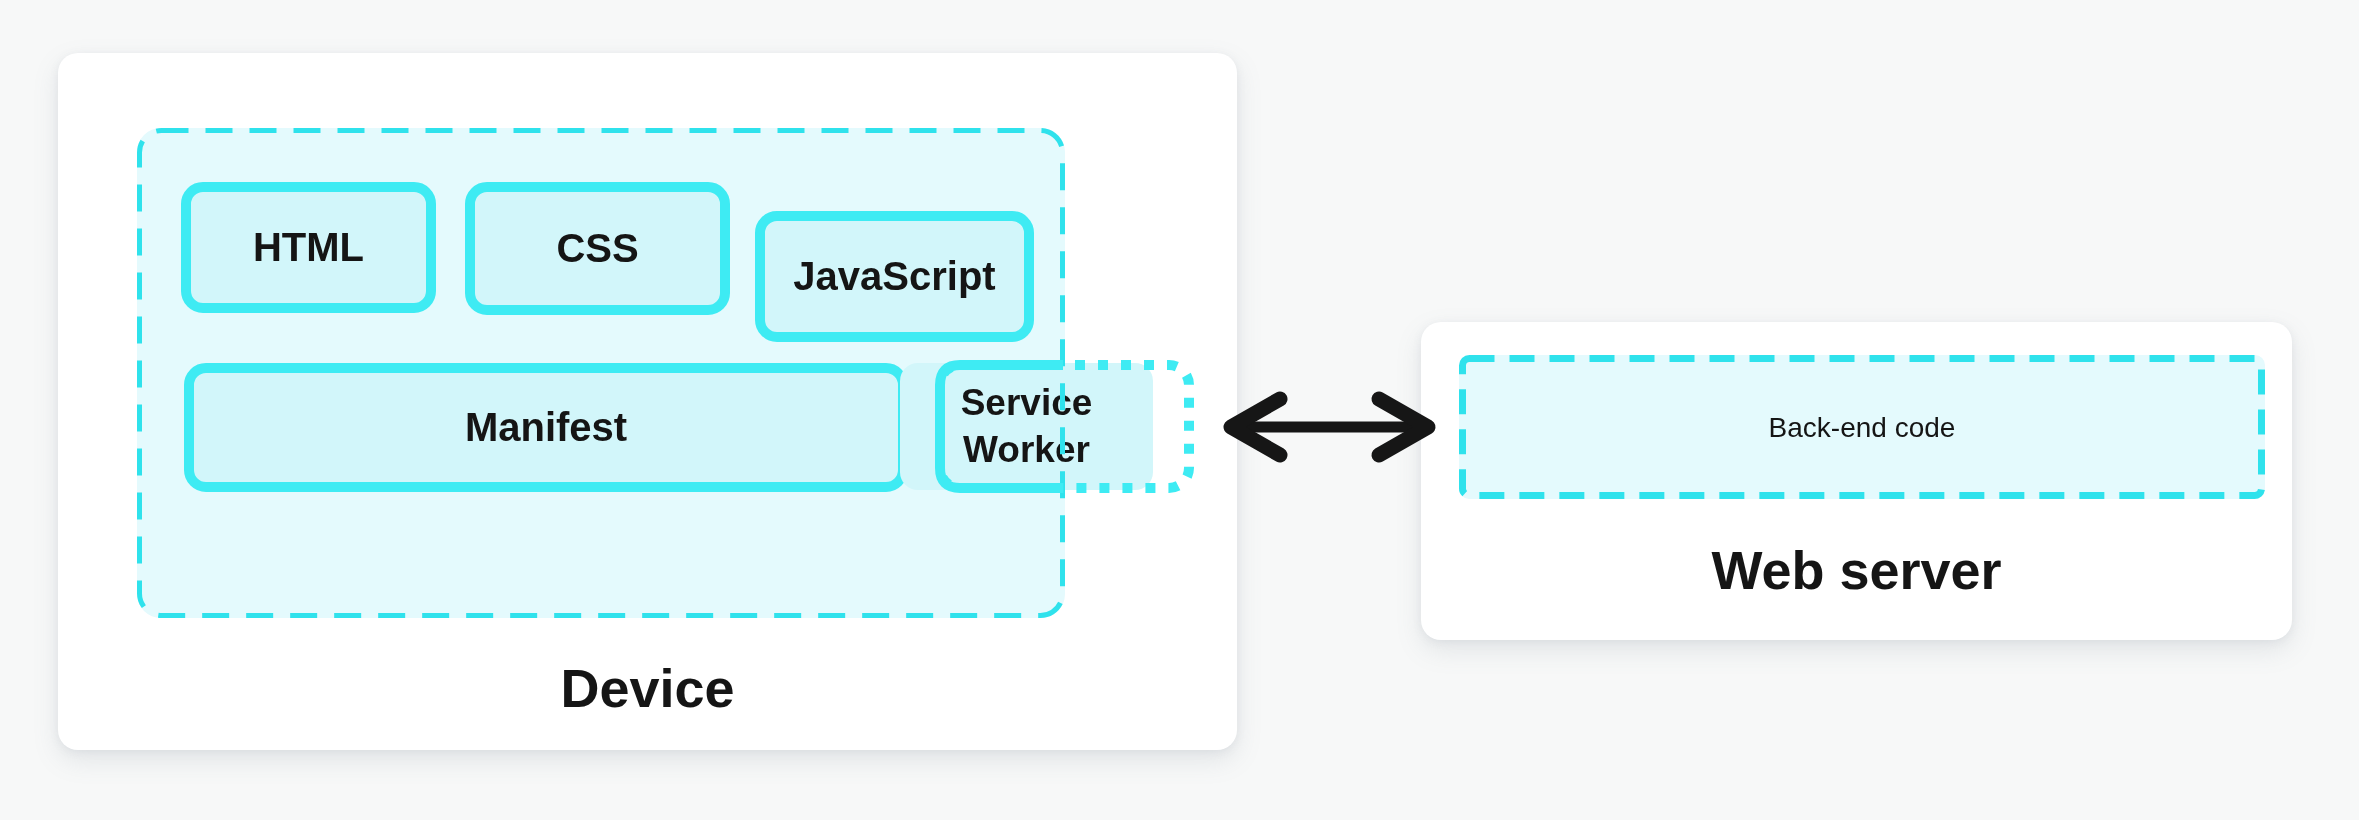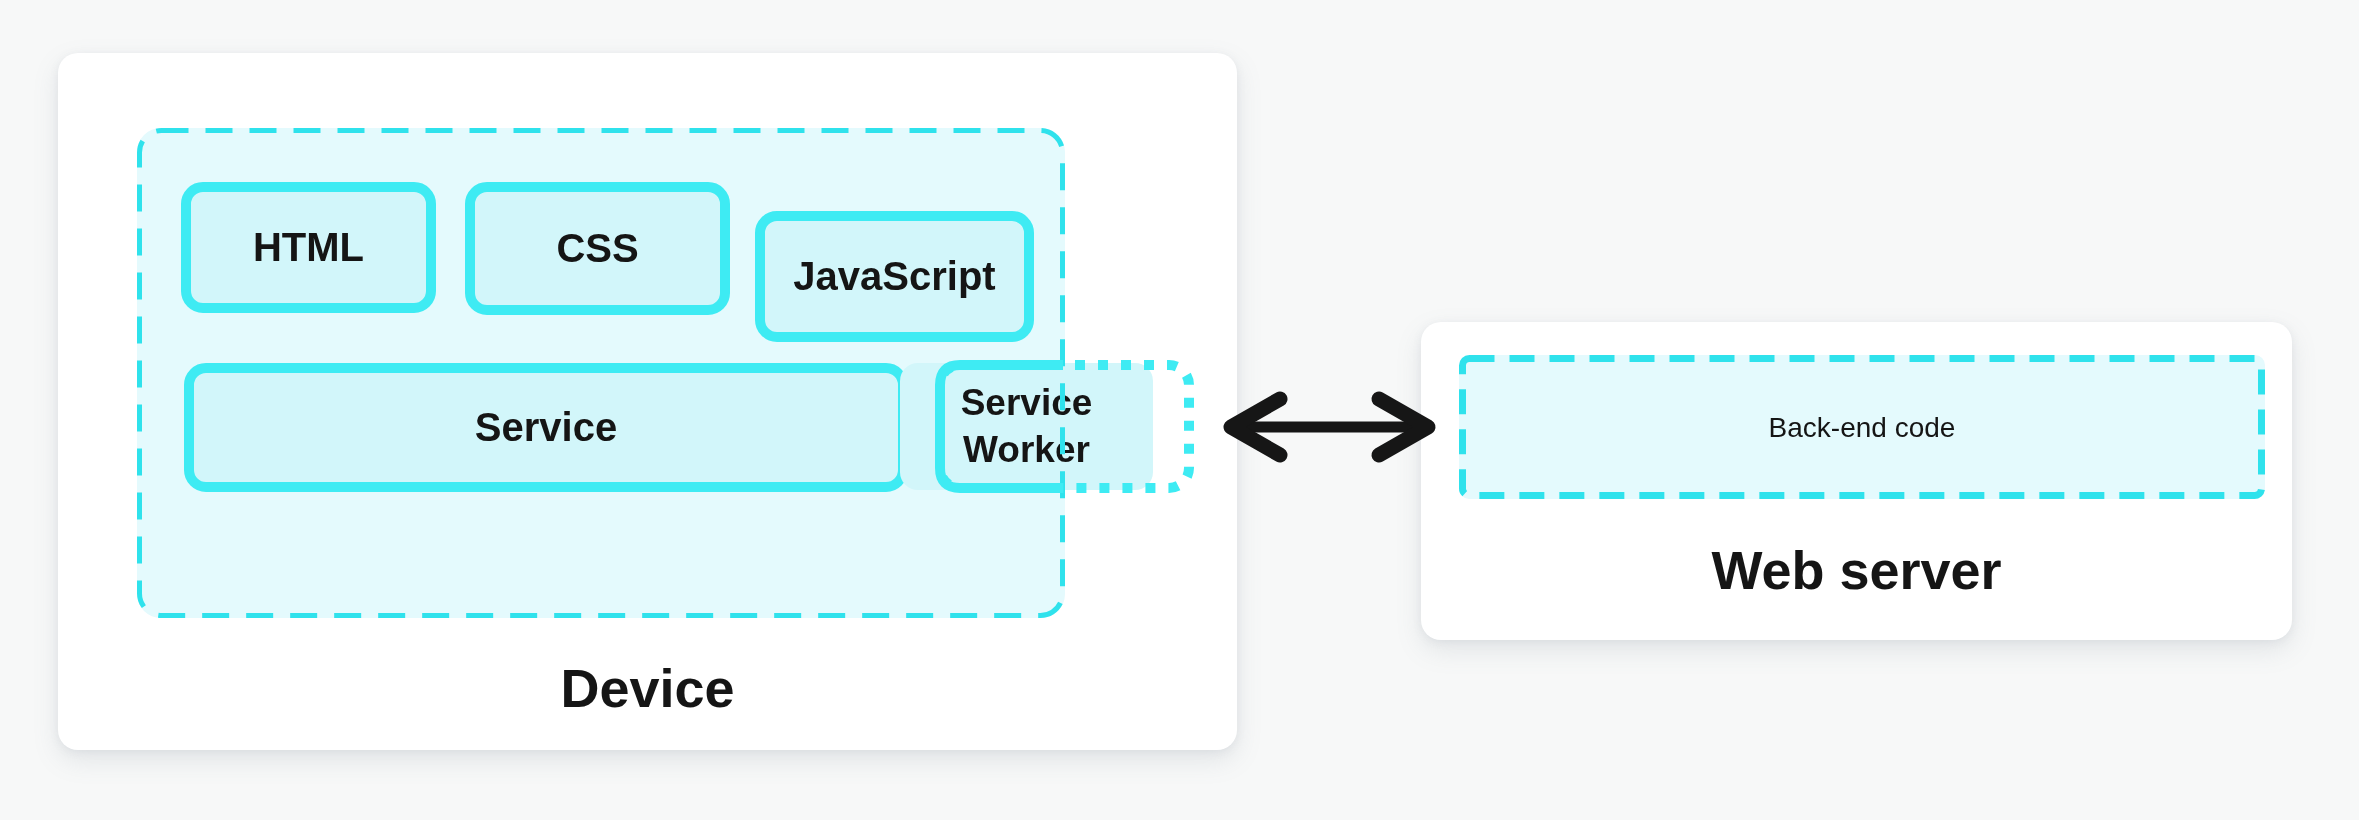--- a/index.html
+++ b/index.html
@@ -96,21 +96,21 @@
   <div class="node-box css-box">
     <span>CSS</span>
   </div>
   <div class="node-box html-box">
     <span>HTML</span>
   </div>
   <div class="node-box js-box">
     <span>JavaScript</span>
   </div>
   <div class="node-box manifest-box">
-    <span>Service</span>
+    <span>Manifest</span>
   </div>
 
   <div class="sw-fill">
     <span>Service Worker</span>
   </div>
 
   <div class="title device-title">Device</div>
   <div class="caption backend-caption">Back-end code</div>
   <div class="title webserver-title">Web server</div>
 

